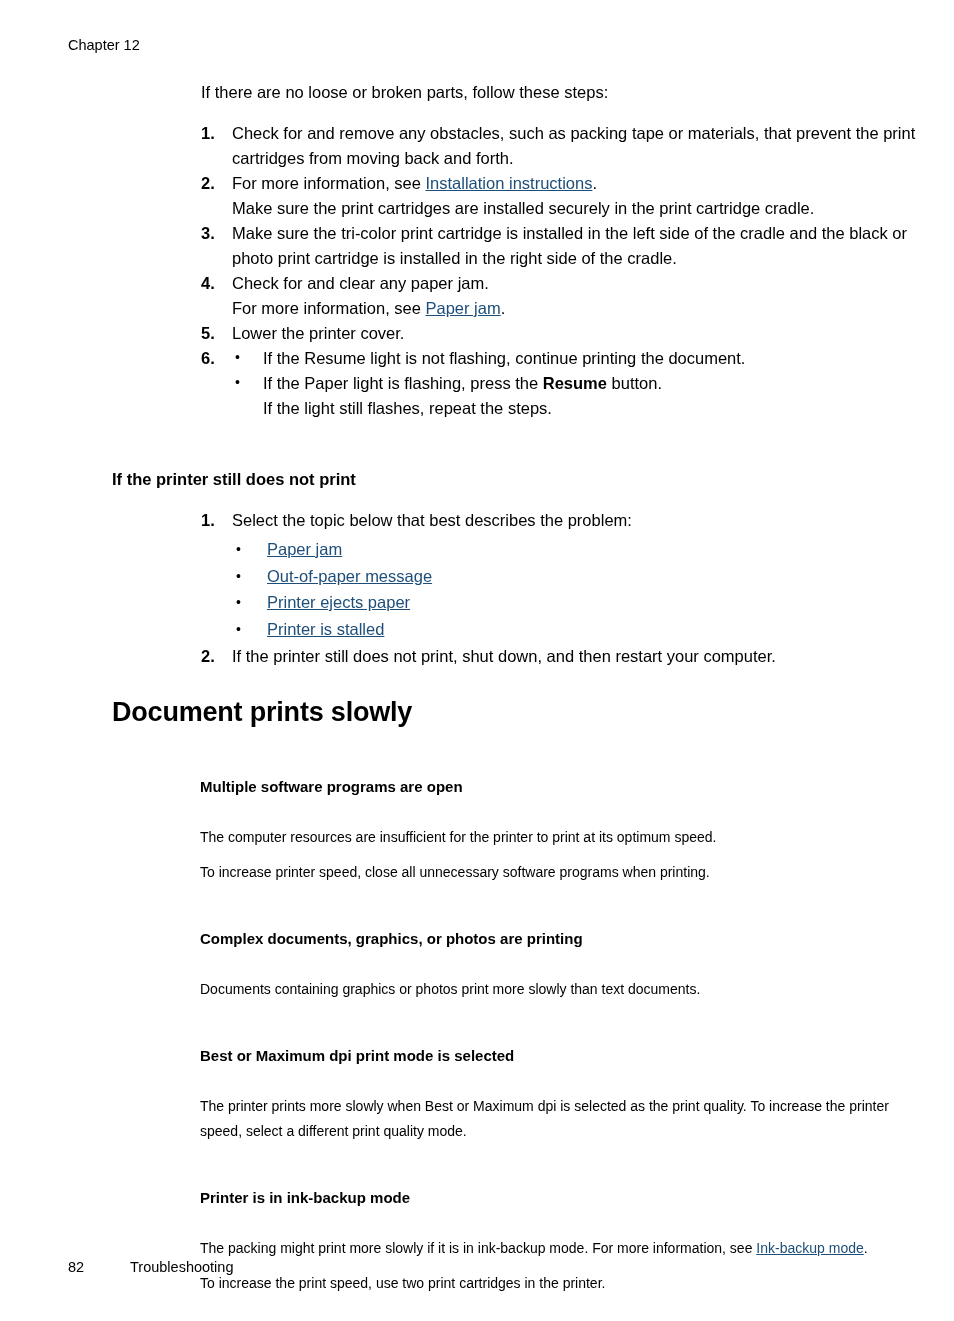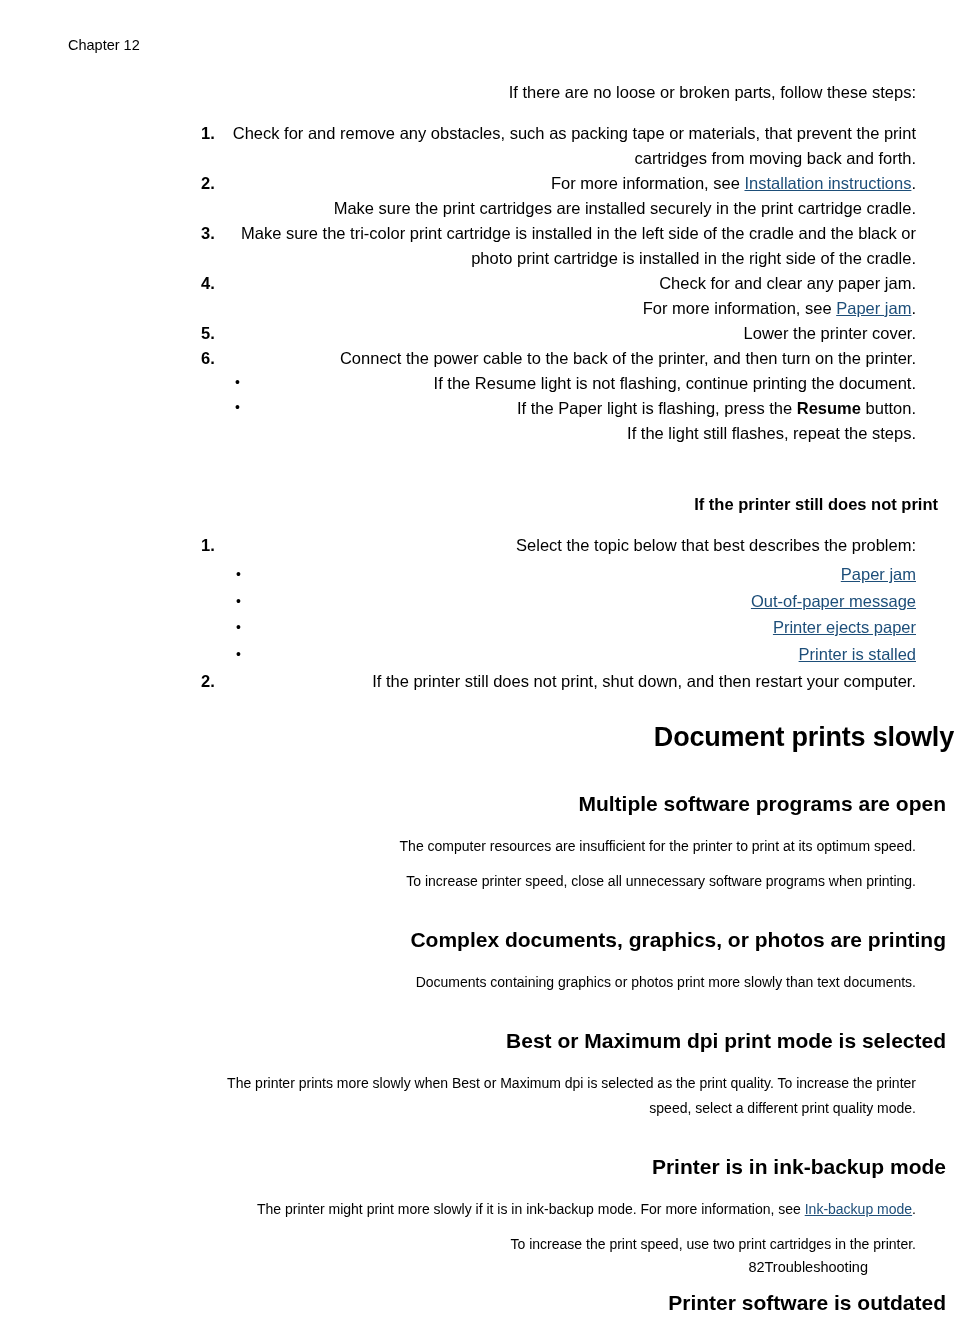--- a/index.html
+++ b/index.html
@@ -14,21 +14,20 @@
     position: relative;
     font-family: "Liberation Sans", sans-serif;
     color: #000000;
     -webkit-font-smoothing: antialiased;
   }
   .page {
     position: relative;
     width: 954px;
     height: 1321px;
     padding: 0;
-    text-align: right;
   }
 
   
   .chapter-header {
     position: absolute;
     left: 68px;
     top: 36px;
     font-size: 14.5px;
     line-height: 18px;
     color: #000;
@@ -134,22 +133,22 @@
   }
   h1.big-heading {
     margin: 0;
     font-size: 27px;
     font-weight: bold;
     line-height: 34px;
     margin-left: 68px;
     letter-spacing: -0.2px;
   }
   h4.sub-heading {
-    margin: 8px;
-    font-size: 21px;
+    margin: 16px;
+    font-size: 15px;
     font-weight: bold;
     line-height: 24px;
     margin-left: 156px;
   }
   .sub-para {
     margin-left: 156px;
     width: 716px;
     font-size: 14px;
     line-height: 25px;
   }
@@ -210,21 +209,20 @@
         <span class="sub-line"><span>For more information, see </span><a class="xref">Paper jam</a><span>.</span></span>
       </li>
 
       <li>
         <span class="num">5.</span>
         <span class="sub-line">Lower the printer cover.</span>
       </li>
 
       <li>
         <span class="num">6.</span>
-        <span class="sub-line">Connect the power cable to the back of the printer, and then turn on the printer.</span>
 
         <ul class="bullets">
           <li>
             <span class="dot">•</span>
             <span>If the Resume light is not flashing, continue printing the document.</span>
           </li>
           <li>
             <span class="dot">•</span>
             <span class="sub-line"><span>If the Paper light is flashing, press the </span><b class="inline-bold">Resume</b><span> button.</span></span>
             <span class="sub-line">If the light still flashes, repeat the steps.</span>
@@ -289,21 +287,21 @@
     <div class="spacer-26"></div>
 
     <h4 class="sub-heading">Best or Maximum dpi print mode is selected</h4>
     <div class="spacer-10"></div>
     <div class="sub-para">The printer prints more slowly when Best or Maximum dpi is selected as the print quality. To increase the printer speed, select a different print quality mode.</div>
 
     <div class="spacer-26"></div>
 
     <h4 class="sub-heading">Printer is in ink-backup mode</h4>
     <div class="spacer-10"></div>
-    <div class="sub-para"><span>The printer might print more slowly if it is in ink-backup mode. For more information, see </span><a class="xref">Ink-backup mode</a><span>.</span></div>
+    <div class="sub-para"><span>The packing might print more slowly if it is in ink-backup mode. For more information, see </span><a class="xref">Ink-backup mode</a><span>.</span></div>
     <div class="spacer-10"></div>
     <div class="sub-para">To increase the print speed, use two print cartridges in the printer.</div>
 
     <div class="spacer-26"></div>
 
     <h4 class="sub-heading">Printer software is outdated</h4>
     <div class="spacer-10"></div>
     <div class="sub-para">Outdated printer software might be installed.</div>
 
   </div>

